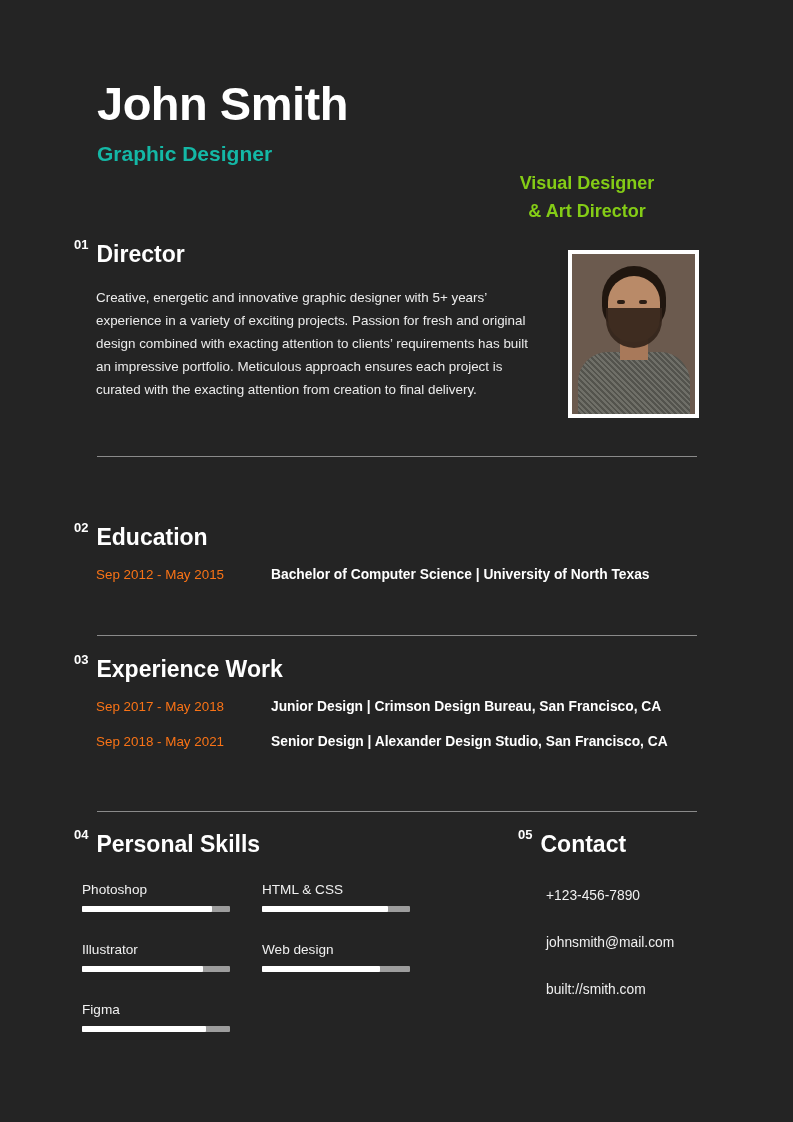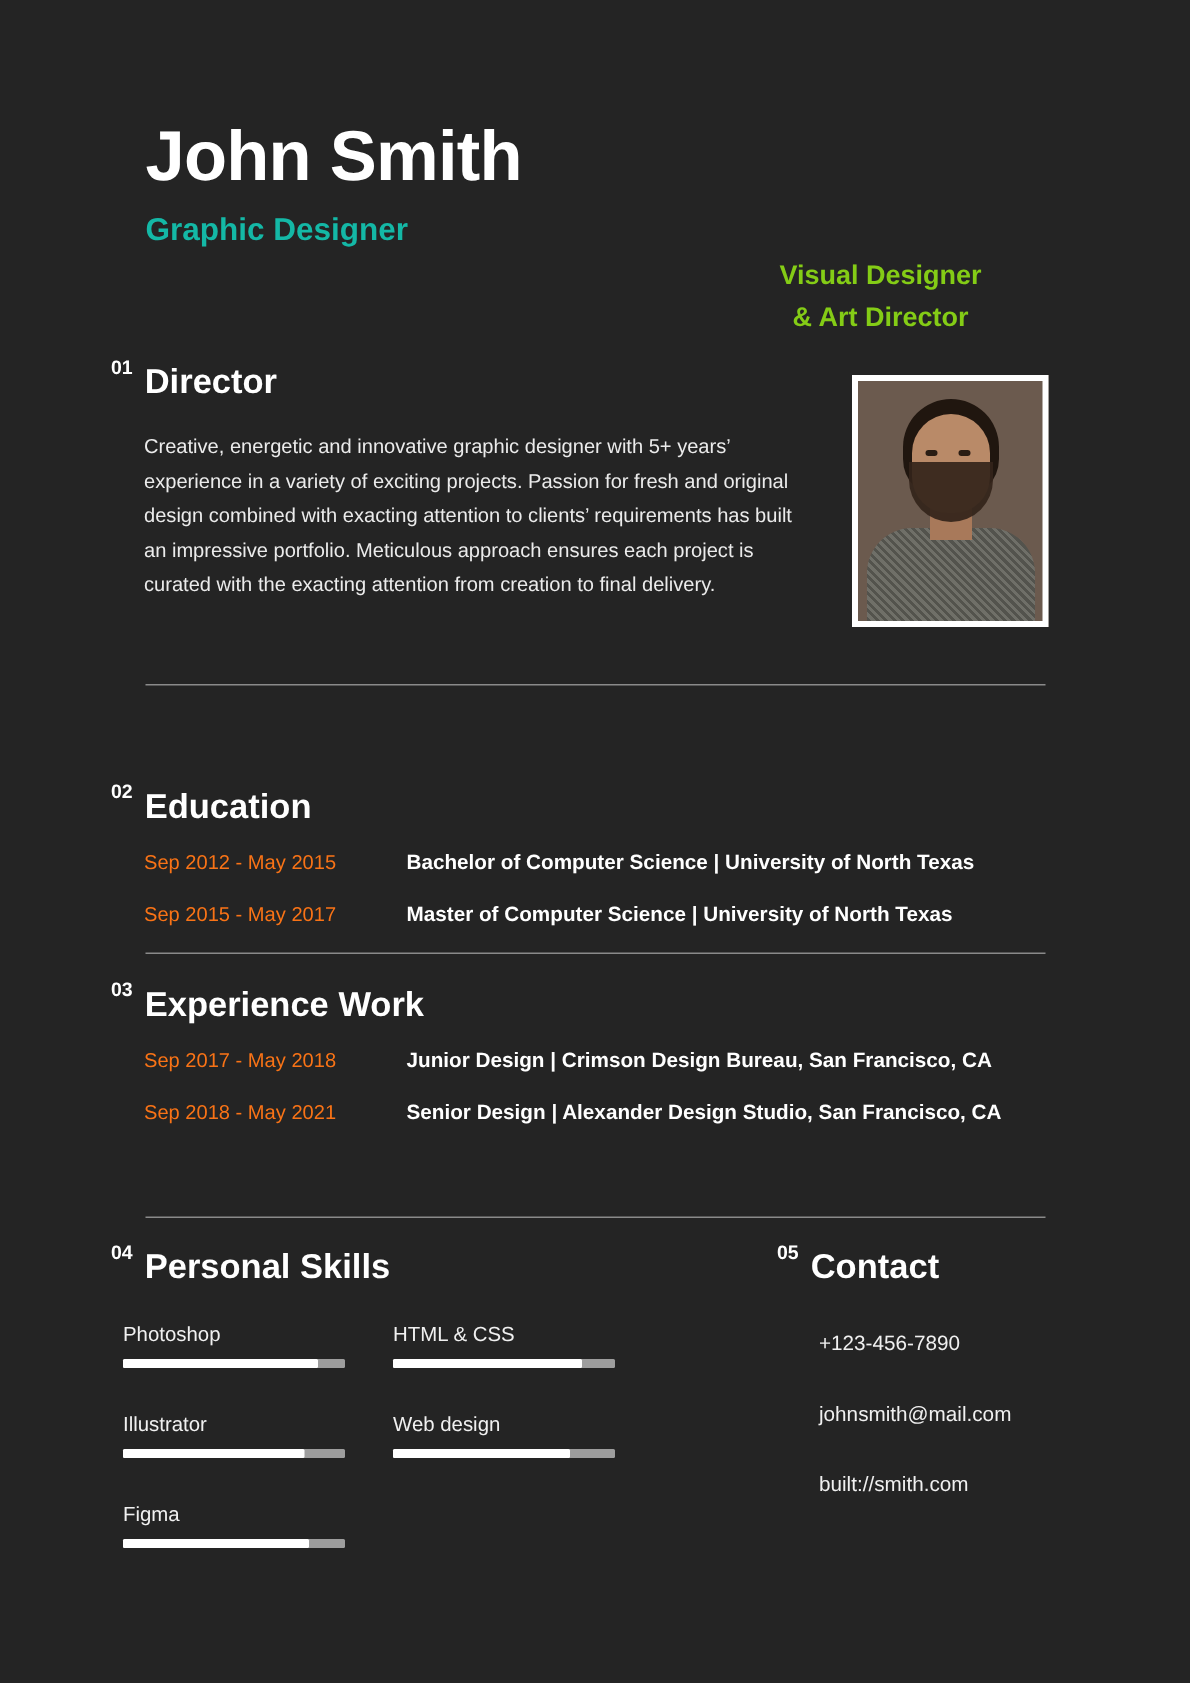--- a/index.html
+++ b/index.html
@@ -237,24 +237,20 @@
   <div style="position:absolute; left:74px; top:478px; width:640px;margin-top:48px;">
     <div class="section-head">
       <span class="sec-num">02</span>
       <span class="sec-title">Education</span>
     </div>
     <div class="entries">
       <div class="entry-row">
         <div class="entry-date">Sep 2012 - May 2015</div>
         <div class="entry-desc">Bachelor of Computer Science | University of North Texas</div>
       </div>
-      <div class="entry-row">
-        <div class="entry-date">Sep 2015 - May 2017</div>
-        <div class="entry-desc">Master of Computer Science | University of North Texas</div>
-      </div>
     </div>
   </div>
 
   <div class="divider" style="left:97px; top:635px; width:600px;"></div>
 
   <div style="position:absolute; left:74px; top:658px; width:640px;">
     <div class="section-head">
       <span class="sec-num">03</span>
       <span class="sec-title">Experience Work</span>
     </div>

